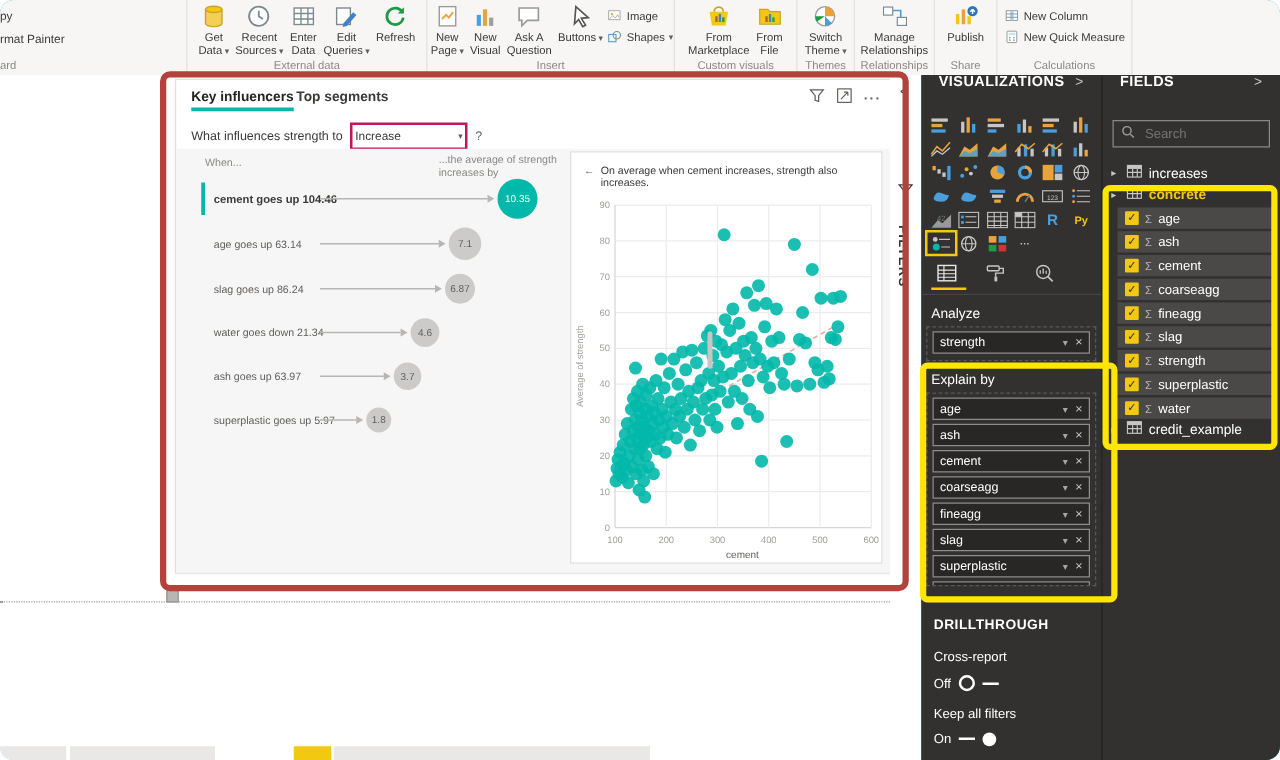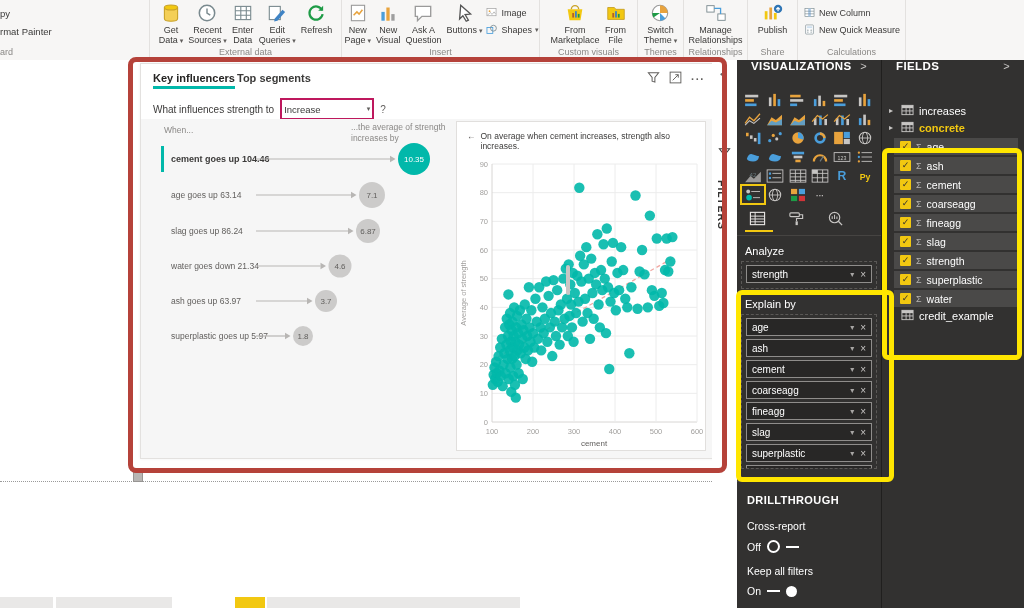--- a/index.html
+++ b/index.html
@@ -1,17 +1,17 @@
 <!DOCTYPE html>
 <html><head>
 <meta charset="utf-8">
 <style>
   html,body{margin:0;padding:0;background:#fff;}
   #app{position:relative;width:1024px;height:608px;overflow:hidden;
-       font-family:"Liberation Sans","DejaVu Sans",sans-serif;background:#0ea5e9;}
+       font-family:"Liberation Sans","DejaVu Sans",sans-serif;background:#0ea5e9;border-radius:11px;}
   
   .ribbon{position:absolute;left:0;top:0;width:1024px;height:60px;background:#f7f6f5;
           border-bottom:1px solid #e1dfdd;display:flex;}
   .rgroup{position:relative;height:100%;border-right:1px solid #e3e1df;display:flex;flex-direction:column;box-sizing:border-box;}
   .rgroup-items{flex:1;display:flex;justify-content:center;gap:1px;padding-top:2px;}
   .rgroup-items.clip{flex-direction:column;align-items:flex-start;justify-content:flex-start;padding:8px 0 0 0;gap:7px;}
   .rclip-line{font-size:9.5px;color:#3b3a39;}
   .rgroup-label{font-size:9px;color:#8a8886;text-align:center;padding-bottom:3px;white-space:nowrap;}
   .rbtn{display:flex;flex-direction:column;align-items:center;font-size:9px;color:#3b3a39;
         text-align:center;line-height:1.15;padding:0 2px;cursor:default;}
@@ -924,20 +924,27 @@
           <span class="t-dot"></span>
       </div>
     </div>
   </aside>
 
   <aside class="fields-panel">
     <div class="panel-head">
       <span>FIELDS</span>
       <span class="pchev">&gt;</span>
     </div>
+    <div class="search-box">
+      <span><svg width="11" height="11" viewBox="0 0 12 12">
+            <circle cx="5" cy="5" r="3.6" fill="none" stroke="#a19f9d" stroke-width="1.2"></circle>
+            <path d="M8 8l3 3" stroke="#a19f9d" stroke-width="1.2"></path>
+          </svg></span>
+      <input placeholder="Search" style="">
+    </div>
     <div class="flist" id="fieldsList">
         <div class="trow">
           <span class="exp">▸</span>
           <span><svg width="13" height="12" viewBox="0 0 14 12">
               <rect x="1" y="1" width="12" height="10" fill="none" stroke="#c8c6c4"></rect>
               <rect x="1" y="1" width="12" height="3" fill="#c8c6c4"></rect>
               <path d="M1 7h12M5.5 4v7M9.5 4v7" stroke="#c8c6c4"></path>
             </svg></span>
           <span class="tname">increases</span>
         </div>

